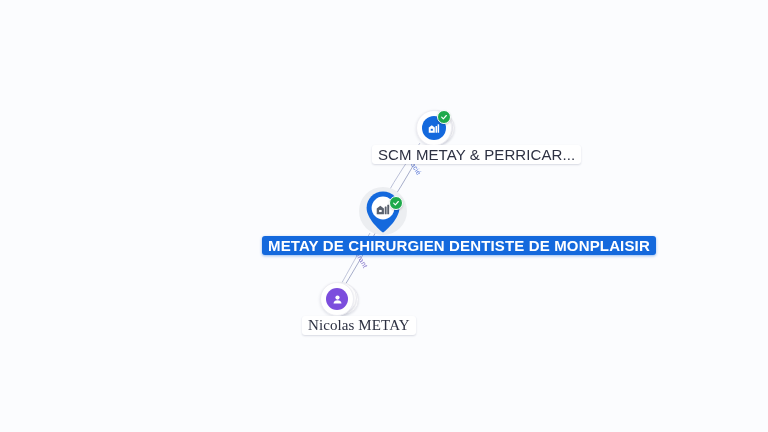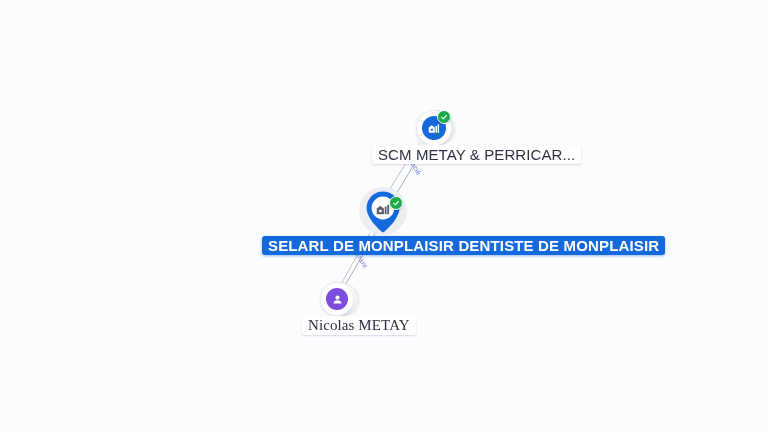--- a/index.html
+++ b/index.html
@@ -187,21 +187,21 @@
       <rect x="18.4" y="5.6" width="2.8" height="14.4" rx="0.5" fill="#5b626e"></rect>
       <rect x="6.2" y="13.4" width="3.8" height="3.2" fill="#ffffff"></rect>
     </svg>
 
     <div class="verified-badge" style="left:6px; top:-16px; width:12px; height:12px;">
       <svg width="8" height="8" viewBox="0 0 24 24">
         <path d="M5 12.5L10 17.5L19 7.5" stroke="#ffffff" stroke-width="3.4" fill="none" stroke-linecap="round" stroke-linejoin="round"></path>
       </svg>
     </div>
 
-    <div class="node-label selected" style="left:-121px; top:24px;">SELARL DE MONPLAISIR DENTISTE DE MONPLAISIR</div>
+    <div class="node-label selected" style="left:-121px; top:24px;">METAY DE CHIRURGIEN DENTISTE DE MONPLAISIR</div>
   </div>
 
   <div class="node" style="left:336px; top:298px;">
 
     <div class="stack" style="left:-8px; top:-14px; width:29px; height:29px;"></div>
     <div class="stack" style="left:-11px; top:-16px; width:30px; height:30px;"></div>
 
     <div class="node-circle disc-white" style="left:-16px; top:-16px; width:32px; height:32px;">
       <div class="inner-purple" style="width:22px; height:22px;">
         <svg width="13" height="13" viewBox="0 0 24 24">

